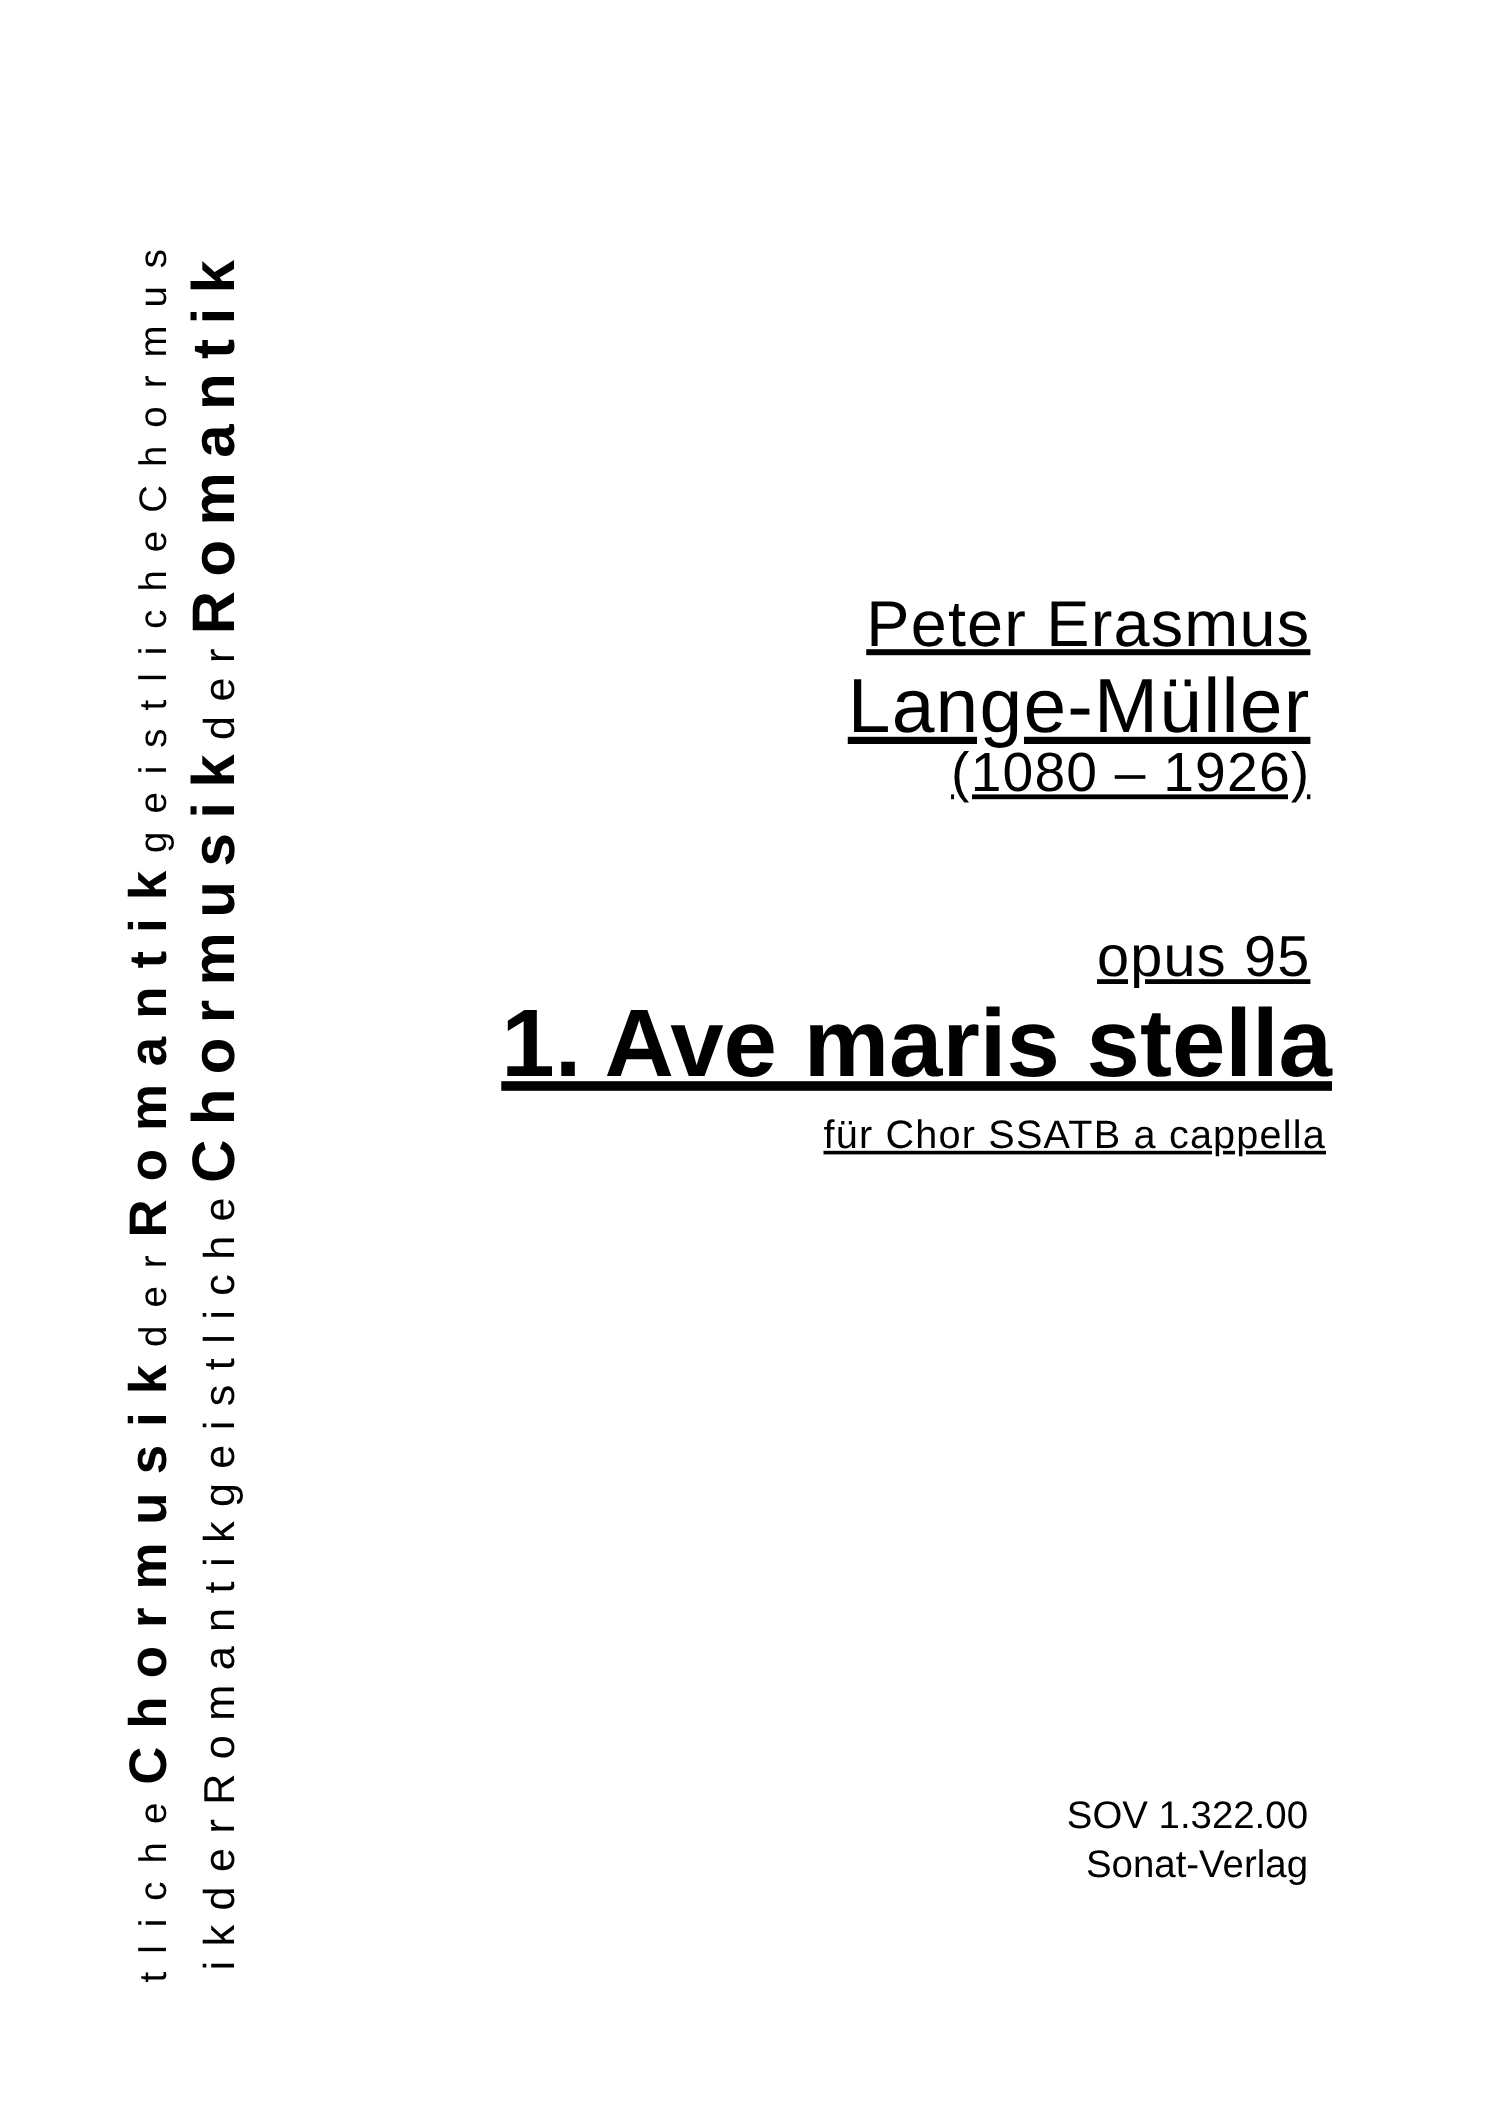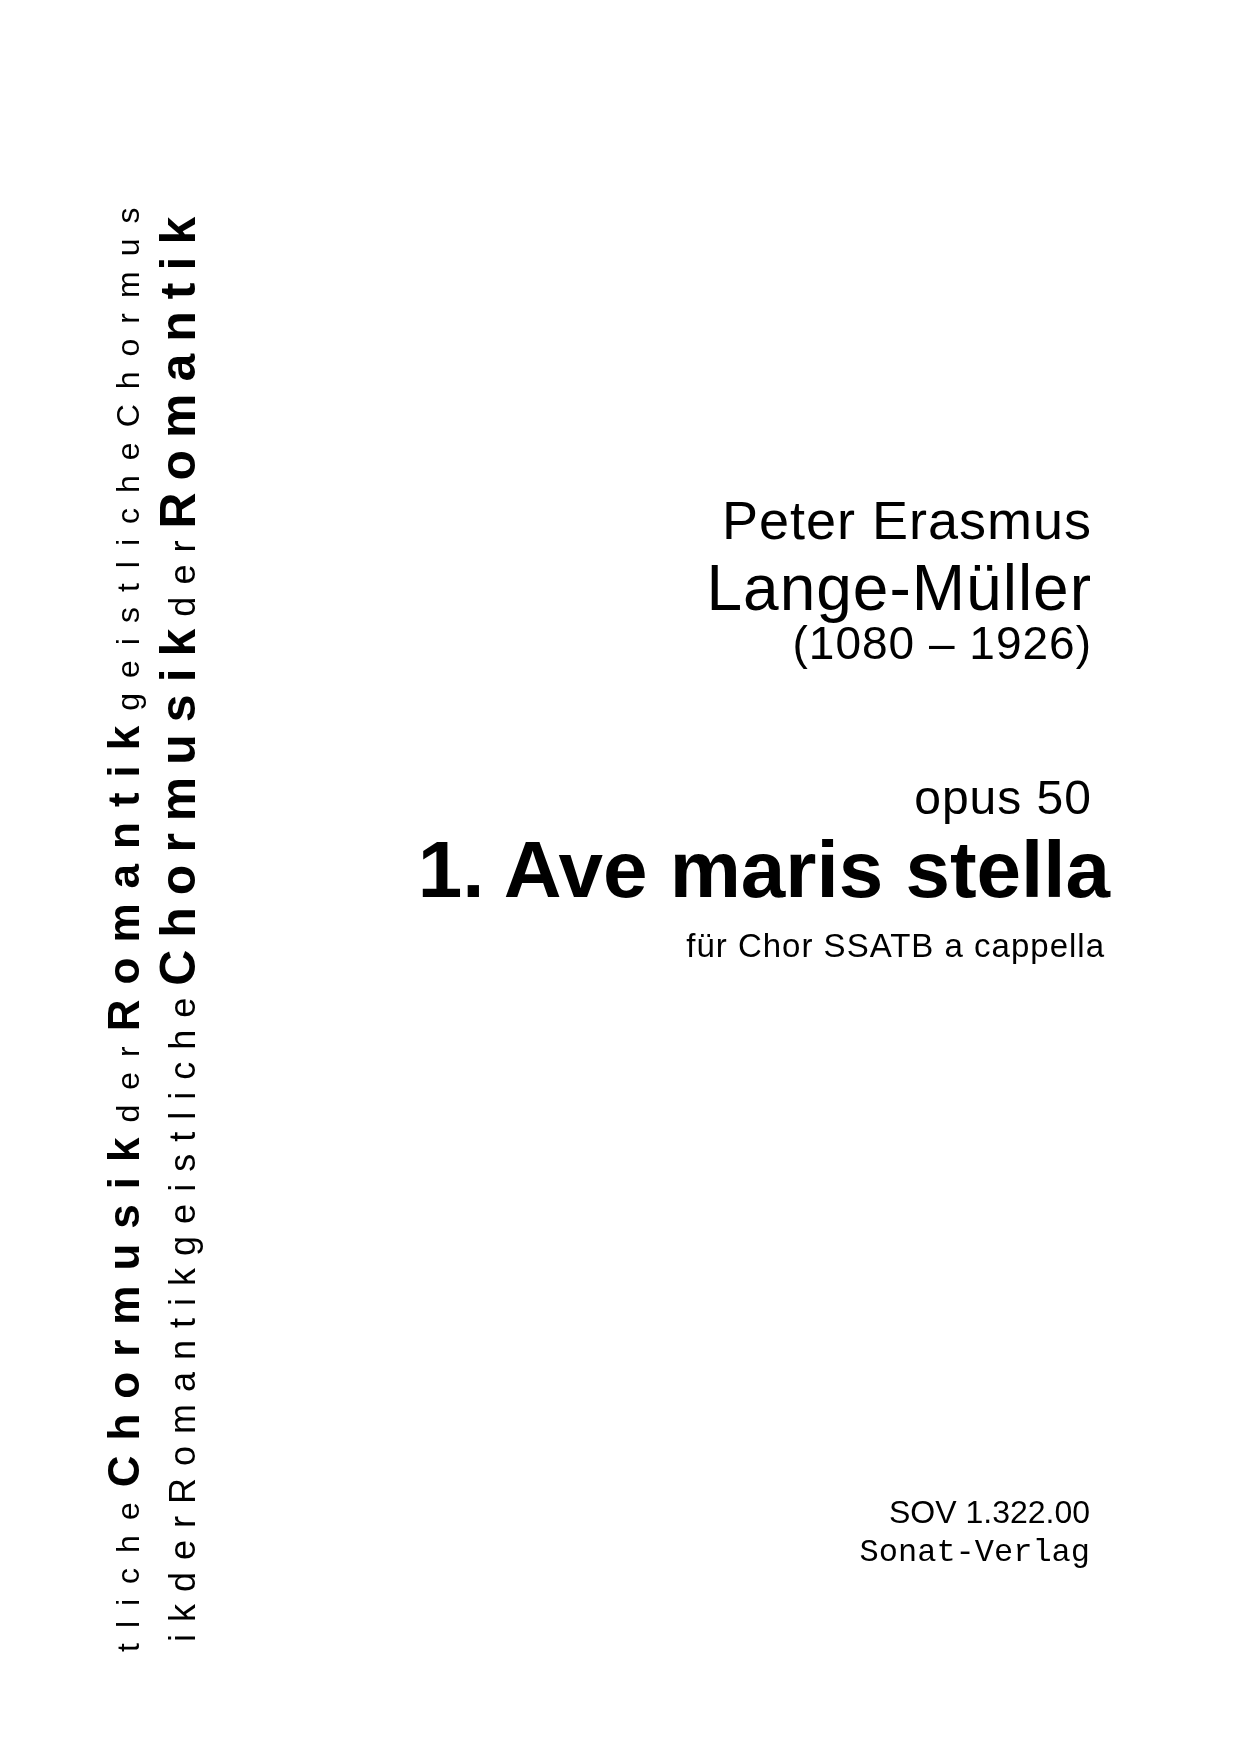--- a/index.html
+++ b/index.html
@@ -43,58 +43,59 @@
   .vcol-2 .em { font-size: 50px; }
 
   
   .line {
     position: absolute;
     right: 148px;
     white-space: nowrap;
     line-height: 1;
     text-align: center;
     letter-spacing: 1px;
+    text-decoration: underline;
   }
   .composer-first { top: 493px; font-size: 54px; }
   .composer-last  { top: 556px; font-size: 64px; }
   .dates          { top: 620px; font-size: 46px; }
   .collection     { top: 727px; font-size: 48px; }
   .opus           { top: 774px; font-size: 48px; }
   .piece-title    { top: 830px; font-size: 80px; font-weight: 700; letter-spacing: 0; margin-right: -18px; margin-left: 20px; }
   .scoring        { top: 929px; font-size: 33px; margin-right: -13px; }
 
   
   .imprint-line {
     position: absolute;
     right: 150px;
     white-space: nowrap;
     line-height: 1;
     text-align: right;
     font-size: 32px;
   }
-  .publisher { top: 1537px; font-family: Liberation Mono, monospace; }
+  .publisher { top: 1537px; }
   .catalog   { top: 1496px; }
 </style>
 </head>
 <body>
 
 <div class="page">
 
   <div class="vcol vcol-1"><span>tliche</span><span class="em">Chormusik</span><span>der</span><span class="em">Romantik</span><span>geistliche</span><span>Chormus</span></div>
 
   <div class="vcol vcol-2"><span>ik</span><span>der</span><span>Romantik</span><span>geistliche</span><span class="em">Chormusik</span><span>der</span><span class="em">Romantik</span></div>
 
   <div class="line composer-first">Peter Erasmus</div>
 
   <div class="line composer-last">Lange-Müller</div>
 
   <div class="line dates">(1080 – 1926)</div>
 
 
-  <div class="line opus">opus 50</div>
+  <div class="line opus">opus 95</div>
 
   <div class="line piece-title">1. Ave maris stella</div>
 
   <div class="line scoring">für Chor SSATB a cappella</div>
 
   <div class="imprint-line publisher">Sonat-Verlag</div>
 
   <div class="imprint-line catalog">SOV 1.322.00</div>
 
 </div>

